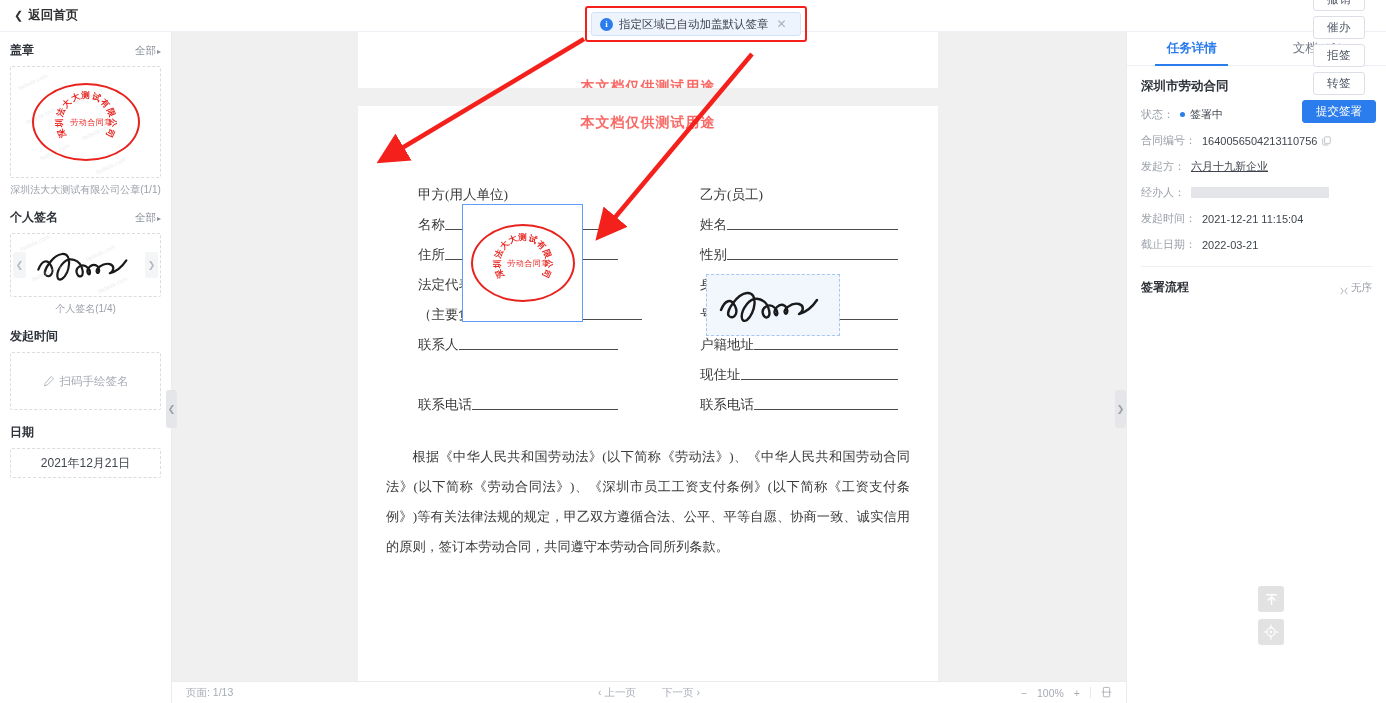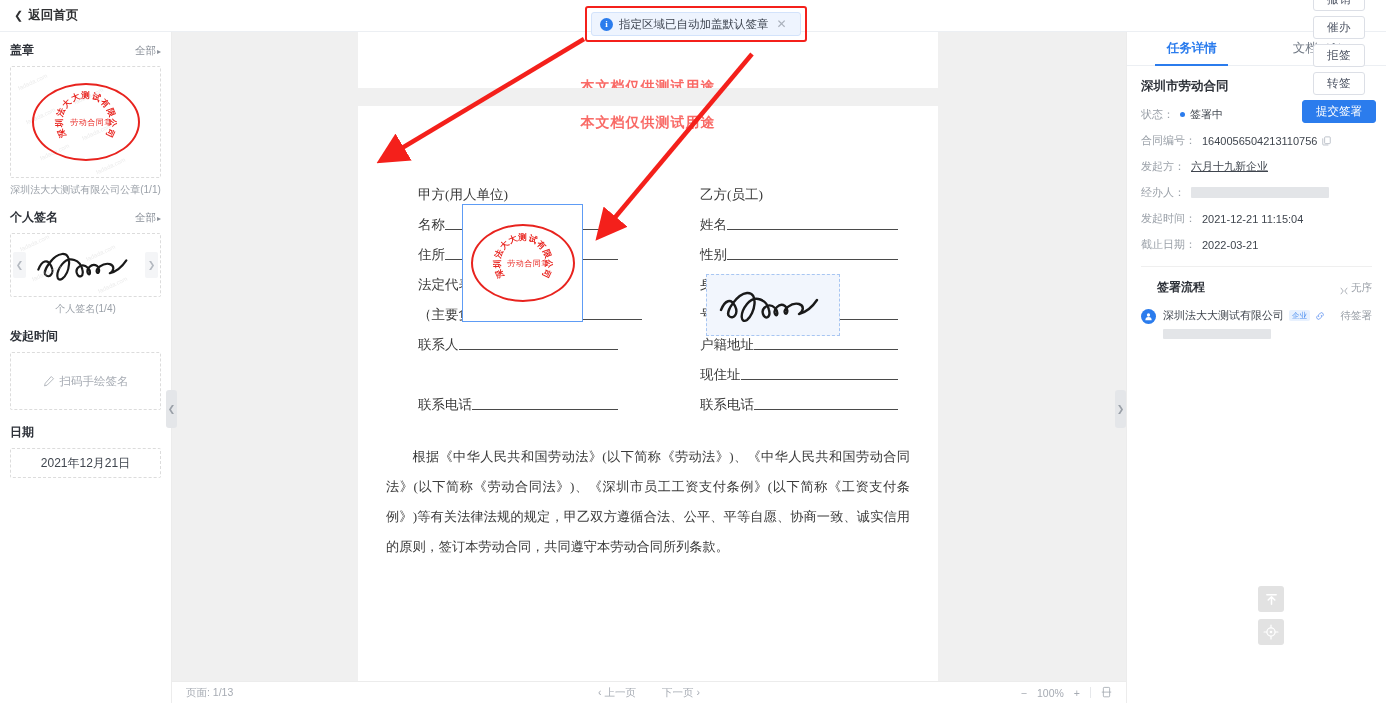--- a/index.html
+++ b/index.html
@@ -213,21 +213,21 @@
   .kv { display: flex; align-items: center; font-size: 11px; margin-bottom: 11px; }
   .kv .k { color: #9aa0a8; flex: none; }
   .kv .v { color: #3f454e; margin-left: 6px; display: flex; align-items: center; gap: 5px; }
   .dot { width: 5px; height: 5px; border-radius: 50%; background: #2b7ced; flex: none; }
   .link-u { text-decoration: underline; color: #3f454e; cursor: pointer; }
   .redact { height: 11px; background: #e3e5e8; border-radius: 1px; }
   .copy-ic { cursor: pointer; color: #a9b0bb; font-size: 10px; }
 
   .rp-divider { height: 1px; background: #efefef; margin: 4px 0 12px; }
   .flow-head { display: flex; align-items: center; justify-content: space-between; margin-bottom: 12px; }
-  .flow-title { font-size: 12px; font-weight: 700; color: #2d3138; margin-left: 16px; }
+  .flow-title { font-size: 12px; font-weight: 700; color: #2d3138; }
   .flow-order { font-size: 10.5px; color: #9aa0a8; display: flex; align-items: flex-end; gap: 3px; }
 
   .flow-item { display: flex; align-items: flex-start; gap: 7px; }
   .flow-avatar {
     width: 15px; height: 15px; border-radius: 50%; background: #2b7ced; color: #fff;
     display: flex; align-items: center; justify-content: center; flex: none; margin-top: 1px;
   }
   .flow-main { flex: 1; min-width: 0; }
   .flow-row1 { display: flex; align-items: center; gap: 5px; }
   .flow-name { font-size: 11px; color: #3f454e; white-space: nowrap; }
@@ -579,35 +579,15 @@
       <div class="flow-head">
         <span class="flow-title">签署流程</span>
         <span class="flow-order">
           <svg width="8" height="8" viewBox="0 0 10 10">
             <path d="M1 1 L4 5 L1 9 M9 1 L6 5 L9 9" fill="none" stroke="#9aa0a8" stroke-width="1"></path>
           </svg>
           <span>无序</span>
         </span>
       </div>
 
-      <div class="flow-item">
-        <div class="flow-avatar">
-          <svg width="9" height="9" viewBox="0 0 12 12">
-            <circle cx="6" cy="4" r="2.2" fill="#fff"></circle>
-            <path d="M1.8 11 a4.2 4.2 0 0 1 8.4 0 Z" fill="#fff"></path>
-          </svg>
-        </div>
-        <div class="flow-main">
-          <div class="flow-row1">
-            <span class="flow-name">深圳法大大测试有限公司</span>
-            <span class="tag-ent">企业</span>
-            <svg width="10" height="10" viewBox="0 0 14 14">
-              <path d="M5.5 8.5 a2.6 2.6 0 0 1 0-3.6 L7.6 2.8 a2.6 2.6 0 0 1 3.6 3.6 L10 7.6" fill="none" stroke="#5a8ff0" stroke-width="1.1"></path>
-              <path d="M8.5 5.5 a2.6 2.6 0 0 1 0 3.6 L6.4 11.2 a2.6 2.6 0 0 1 -3.6 -3.6 L4 6.4" fill="none" stroke="#5a8ff0" stroke-width="1.1"></path>
-            </svg>
-            <span class="flow-status">待签署</span>
-          </div>
-          <div class="flow-sub"></div>
-        </div>
-      </div>
     </div>
   </div>
 </div>
 
 </body></html>

